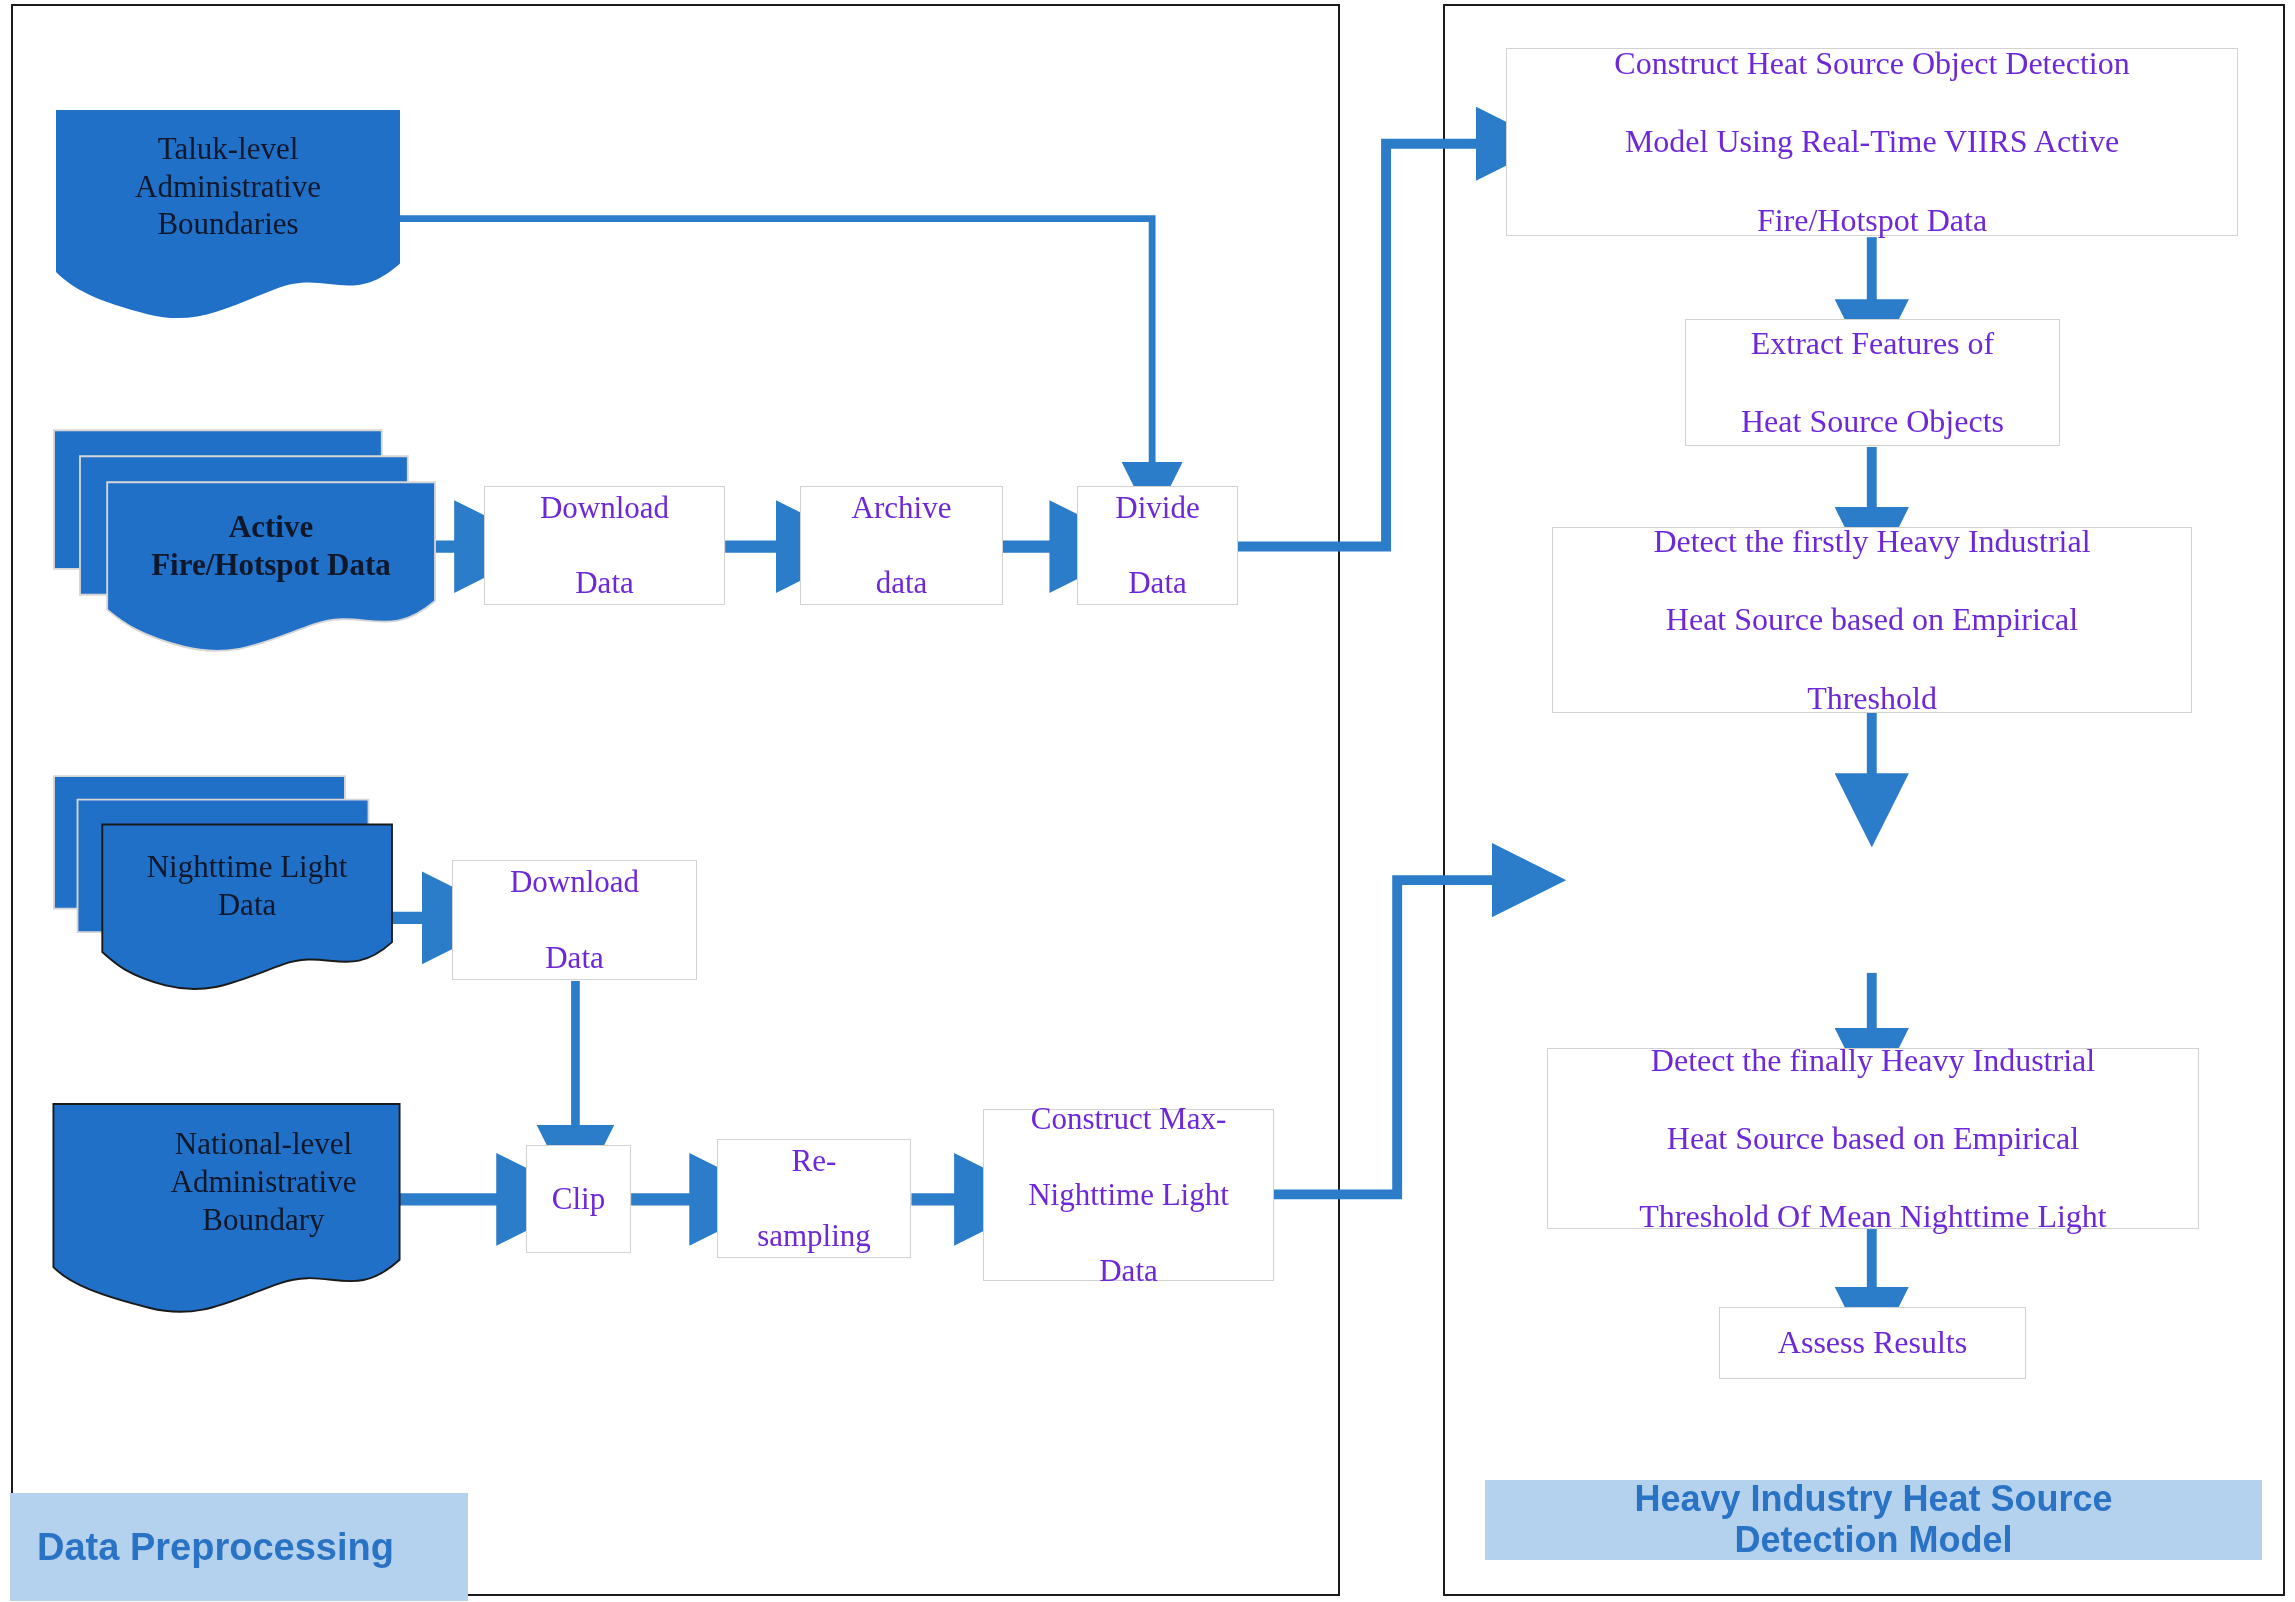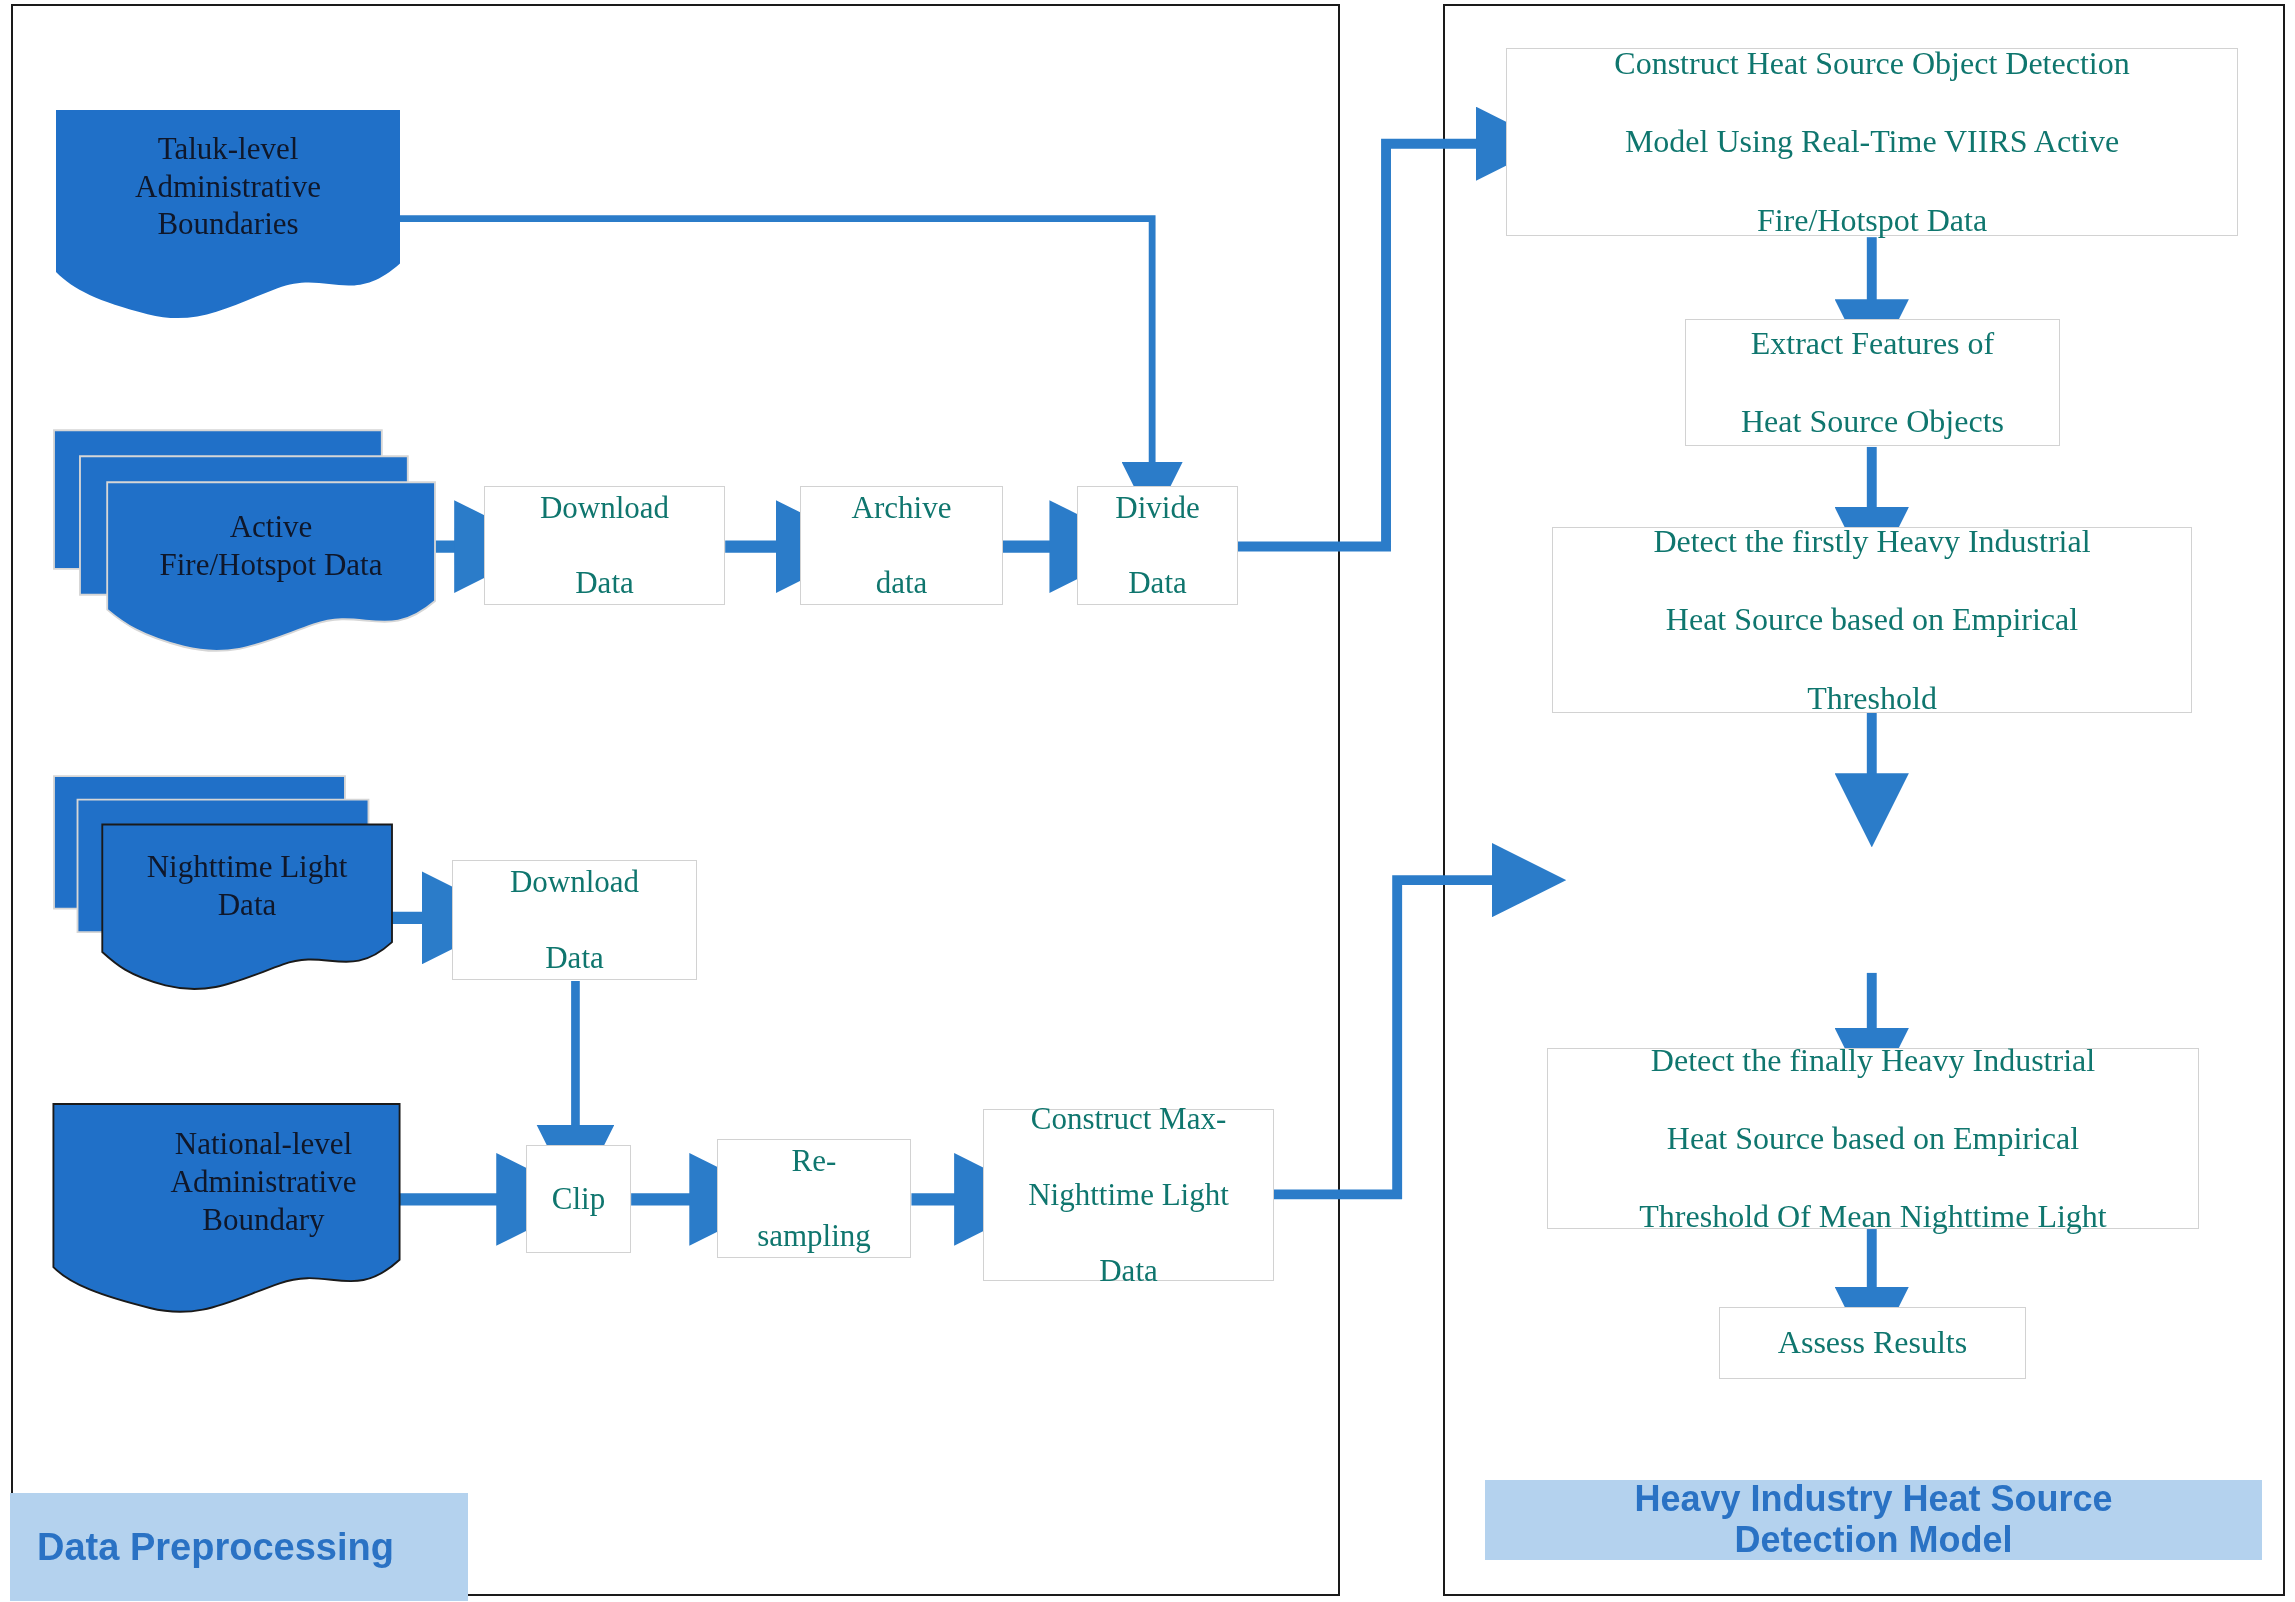--- a/index.html
+++ b/index.html
@@ -14,21 +14,21 @@
   .panel-label span{color:#2a72c4;font-family:"Liberation Sans",sans-serif;font-weight:bold;line-height:1.12;}
 
   #label-left{left:10px;top:1493px;width:458px;height:108px;padding-left:27px;}
   #label-left span{font-size:38px;}
   #label-right{left:1485px;top:1480px;width:777px;height:80px;justify-content:center;text-align:center;align-items:flex-end;}
   #label-right span{font-size:36px;}
 
   
   .pbox{position:absolute;border:1.9px solid #d2d2d2;background:#ffffff;box-sizing:border-box;
         display:flex;align-items:center;justify-content:center;text-align:center;
-        color:#0f766e;line-height:1.22;}
+        color:#6d28d9;line-height:1.22;}
   .pbox span{display:block;padding:0 8.7px;}
 
   
   .doc{position:absolute;}
   .doc svg{position:absolute;left:0;top:0;overflow:visible;}
   .doc .txt{position:absolute;left:0;top:0;width:100%;display:flex;align-items:center;
             justify-content:center;text-align:center;color:#0f172a;line-height:1.22;
             pointer-events:none;}
 
   
@@ -96,21 +96,21 @@
       </span>
     </div>
   </div>
 
   <div class="doc" id="doc-fire" style="left:54px;top:430px;width:381px;height:217px;">
     <svg width="381" height="217" viewBox="0 0 616 350">
       <path d="M0,0 H530 V224 H0 Z" fill="#2070c8" stroke="#d6d6d6" stroke-width="3"></path>
       <path d="M42,42 H572 V266 H42 Z" fill="#2070c8" stroke="#d6d6d6" stroke-width="3"></path>
       <path d="M86,84 H616 V276 C540,342 500,286 420,314 C340,342 290,370 210,350 C140,332 112,312 86,290 Z" fill="#2070c8" stroke="#d6d6d6" stroke-width="3"></path>
     </svg>
-    <div class="txt" style="left:53px;top:52px;width:328px;height:127px;font-size:31px;">
+    <div class="txt" style="left:53px;top:52px;width:328px;height:127px;font-size:31px;font-weight:bold;">
       <span>
         <span>Active</span><br>
         <span>Fire/Hotspot Data</span>
       </span>
     </div>
   </div>
 
   <div class="doc" id="doc-ntl" style="left:54px;top:776px;width:338px;height:217px;">
     <svg width="338" height="217" viewBox="0 0 546 350">
       <path d="M0,0 H470 V214 H0 Z" fill="#2070c8" stroke="#d6d6d6" stroke-width="3"></path>

